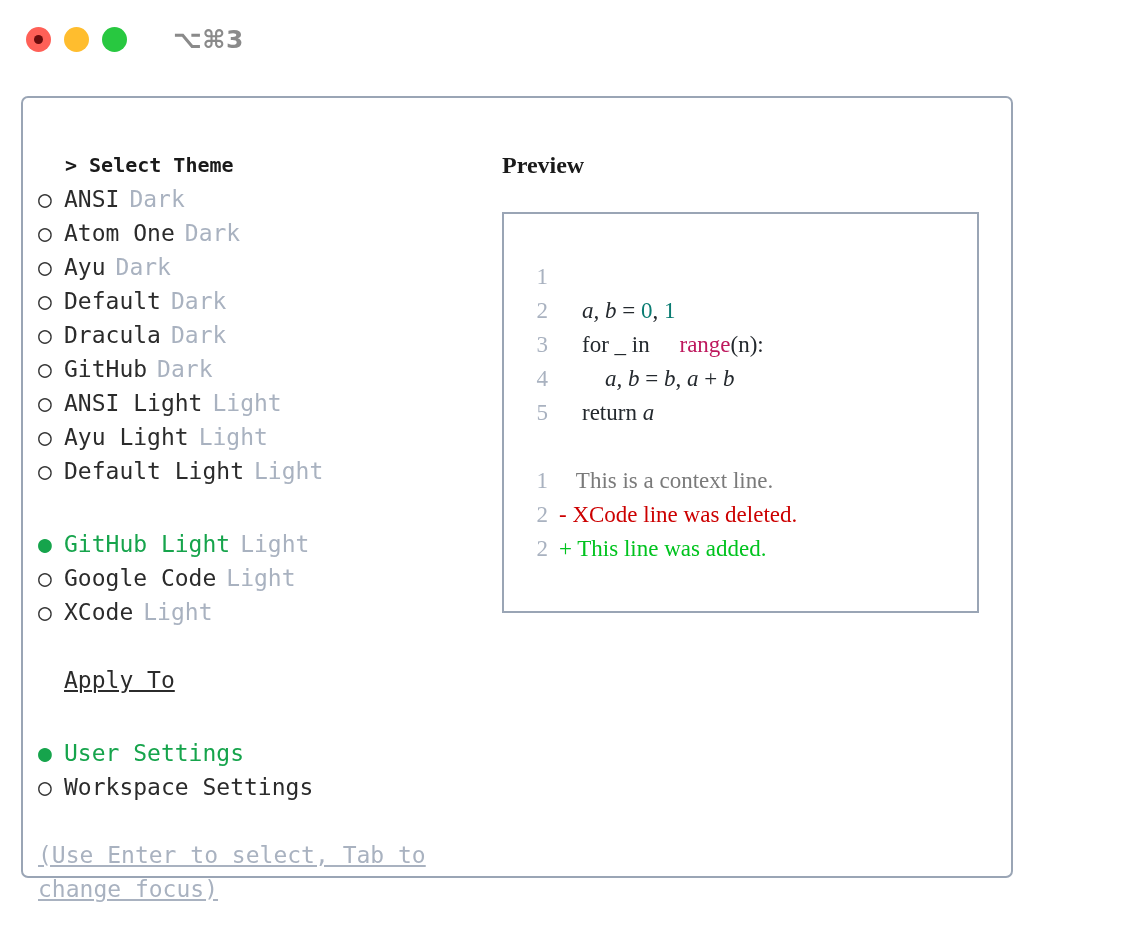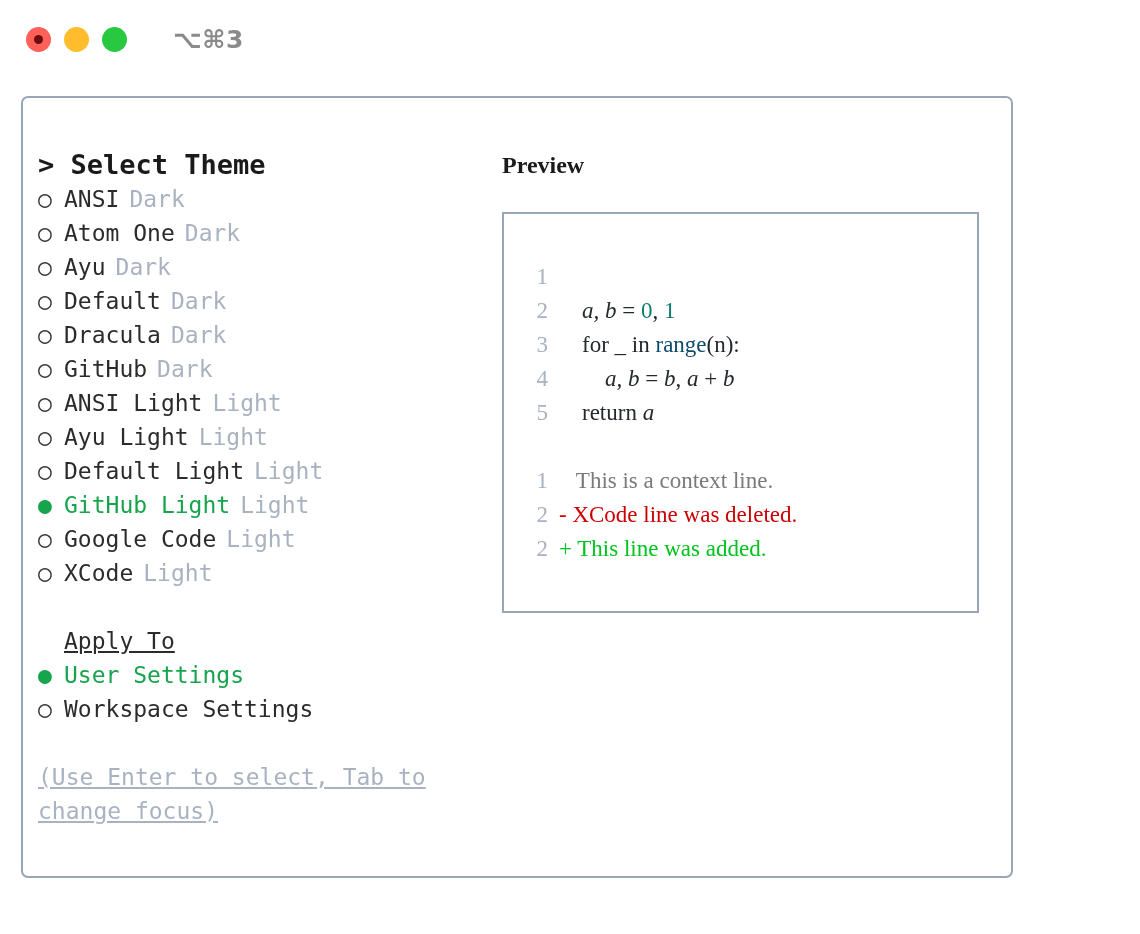--- a/index.html
+++ b/index.html
@@ -90,25 +90,26 @@
 
   
   .left-col {
     position: absolute;
     left: 15px;
     top: 50px;
     width: 450px;
   }
 
   .section-header {
-    font-size: 27px;
+    font-size: 20px;
     font-weight: bold;
     color: #1a1a1a;
     line-height: 34px;
     white-space: pre;
+    margin-left: 27px;
   }
 
   .opt-row {
     display: flex;
     align-items: baseline;
     font-size: 23px;
     line-height: 34px;
     color: #2b2b2b;
     white-space: pre;
   }
@@ -116,21 +117,21 @@
     display: inline-block;
     width: 26px;
     flex: 0 0 26px;
     font-size: 23px;
     line-height: 34px;
   }
   .marker.on  { color: #16a44c; }
   .marker.off { color: #3a3a3a; }
 
   .opt-label { color: #2b2b2b; }
-  .opt-row.selected .opt-label { color: #16a44c; }
+  .opt-row.selected .opt-label { color: #16a44c; margin-top: 39px; }
   .opt-variant {
     color: #a9b2c0;
     margin-left: 10px;
   }
 
   .group-title {
     font-size: 23px;
     line-height: 34px;
     color: #2b2b2b;
     white-space: pre;
@@ -186,21 +187,21 @@
     flex: 0 0 26px;
     text-align: right;
     color: #a9b2c0;
     margin-right: 11px;
   }
   .code-text { color: #24292e; }
 
   
   .tok-fn   { color: #b31d28; }
   .tok-num  { color: #0a7c72; }
-  .tok-call { color: #0c4a6e; }
+  .tok-call { color: #be185d; margin-left: 24px; }
   .tok-var  { font-style: italic; }
   .tok-plain{ color: #24292e; }
 
   .code-gap { height: 34px; }
 
   .diff-ctx { color: #7a7a7a; }
   .diff-del { color: #cc0000; }
   .diff-add { color: #00c31e; }
 </style>
 </head>

